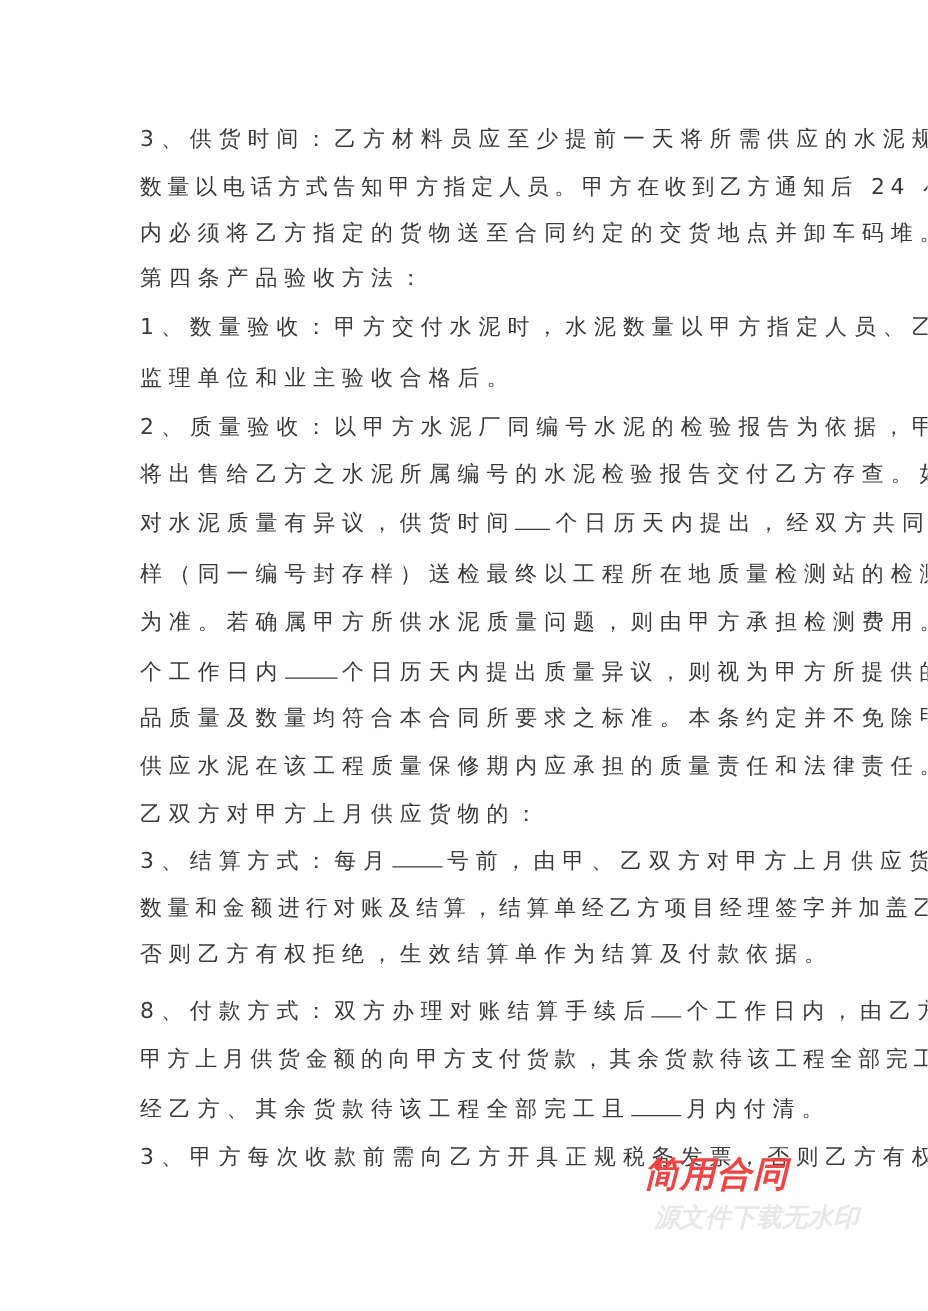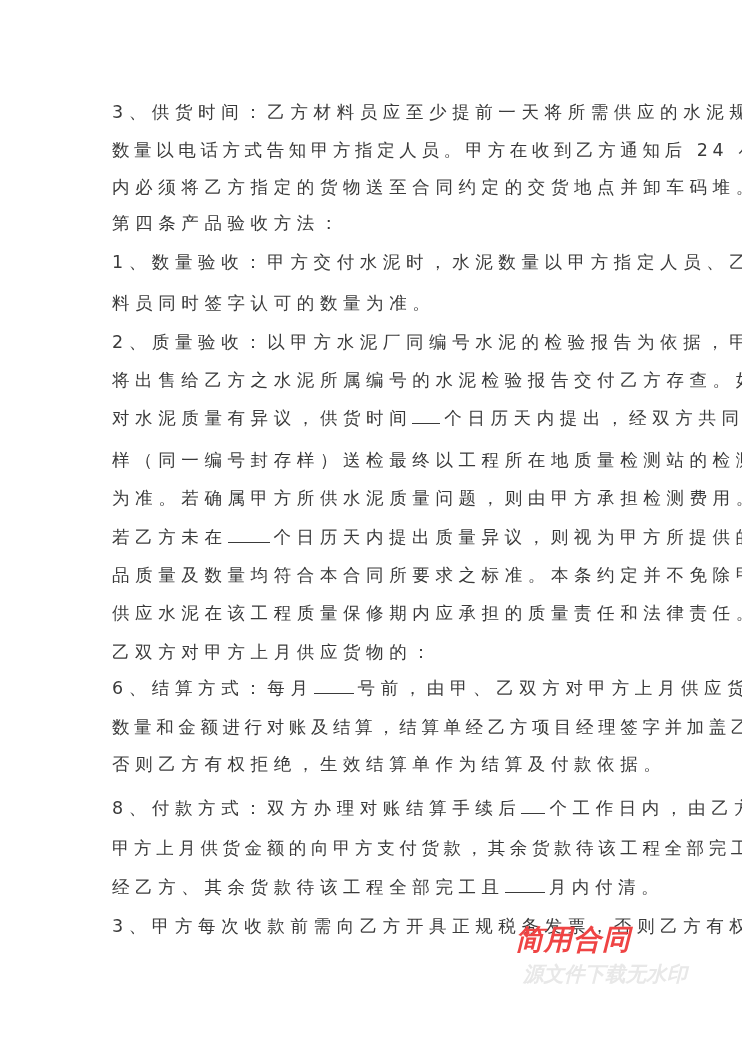--- a/index.html
+++ b/index.html
@@ -71,41 +71,41 @@
 </head>
 <body>
 
 <div class="page">
 
   <div class="line" style="top:99px">3、供货时间：乙方材料员应至少提前一天将所需供应的水泥规格及</div>
   <div class="line tight" style="top:137px">数量以电话方式告知甲方指定人员。甲方在收到乙方通知后 24 小时</div>
   <div class="line" style="top:174px">内必须将乙方指定的货物送至合同约定的交货地点并卸车码堆。</div>
   <div class="line" style="top:210px">第四条产品验收方法：</div>
   <div class="line" style="top:249px">1、数量验收：甲方交付水泥时，水泥数量以甲方指定人员、乙方材</div>
-  <div class="line" style="top:290px">料员同时签字认可的数量为准。</div>
+  <div class="line" style="top:290px">监理单位和业主验收合格后。</div>
   <div class="line" style="top:329px">2、质量验收：以甲方水泥厂同编号水泥的检验报告为依据，甲方应</div>
   <div class="line" style="top:367px">将出售给乙方之水泥所属编号的水泥检验报告交付乙方存查。如乙方</div>
 
   <div class="line" style="top:405px">
     <span>对水泥质量有异议，供货时间</span><span class="blank" style="width:28px"></span><span>个日历天内提出，经双方共同取</span>
   </div>
 
   <div class="line" style="top:447px">样（同一编号封存样）送检最终以工程所在地质量检测站的检测报告</div>
   <div class="line" style="top:485px">为准。若确属甲方所供水泥质量问题，则由甲方承担检测费用。</div>
 
   <div class="line" style="top:524px">
-    <span>若乙方未在</span><span class="blank" style="width:42px"></span><span>个日历天内提出质量异议，则视为甲方所提供的产</span>
+    <span>个工作日内</span><span class="blank" style="width:42px"></span><span>个日历天内提出质量异议，则视为甲方所提供的产</span>
   </div>
 
   <div class="line" style="top:562px">品质量及数量均符合本合同所要求之标准。本条约定并不免除甲方所</div>
   <div class="line" style="top:600px">供应水泥在该工程质量保修期内应承担的质量责任和法律责任。</div>
   <div class="line" style="top:639px">乙双方对甲方上月供应货物的：</div>
 
   <div class="line" style="top:675px">
-    <span>6、结算方式：每月</span><span class="blank" style="width:40px"></span><span>号前，由甲、乙双方对甲方上月供应货物的</span>
+    <span>3、结算方式：每月</span><span class="blank" style="width:40px"></span><span>号前，由甲、乙双方对甲方上月供应货物的</span>
   </div>
 
   <div class="line tight" style="top:714px">数量和金额进行对账及结算，结算单经乙方项目经理签字并加盖乙方</div>
   <div class="line" style="top:751px">否则乙方有权拒绝，生效结算单作为结算及付款依据。</div>
 
   <div class="line" style="top:795px">
     <span>8、付款方式：双方办理对账结算手续后</span><span class="blank" style="width:24px"></span><span>个工作日内，由乙方按照</span>
   </div>
 
   <div class="line tight" style="top:835px">甲方上月供货金额的向甲方支付货款，其余货款待该工程全部完工且</div>

